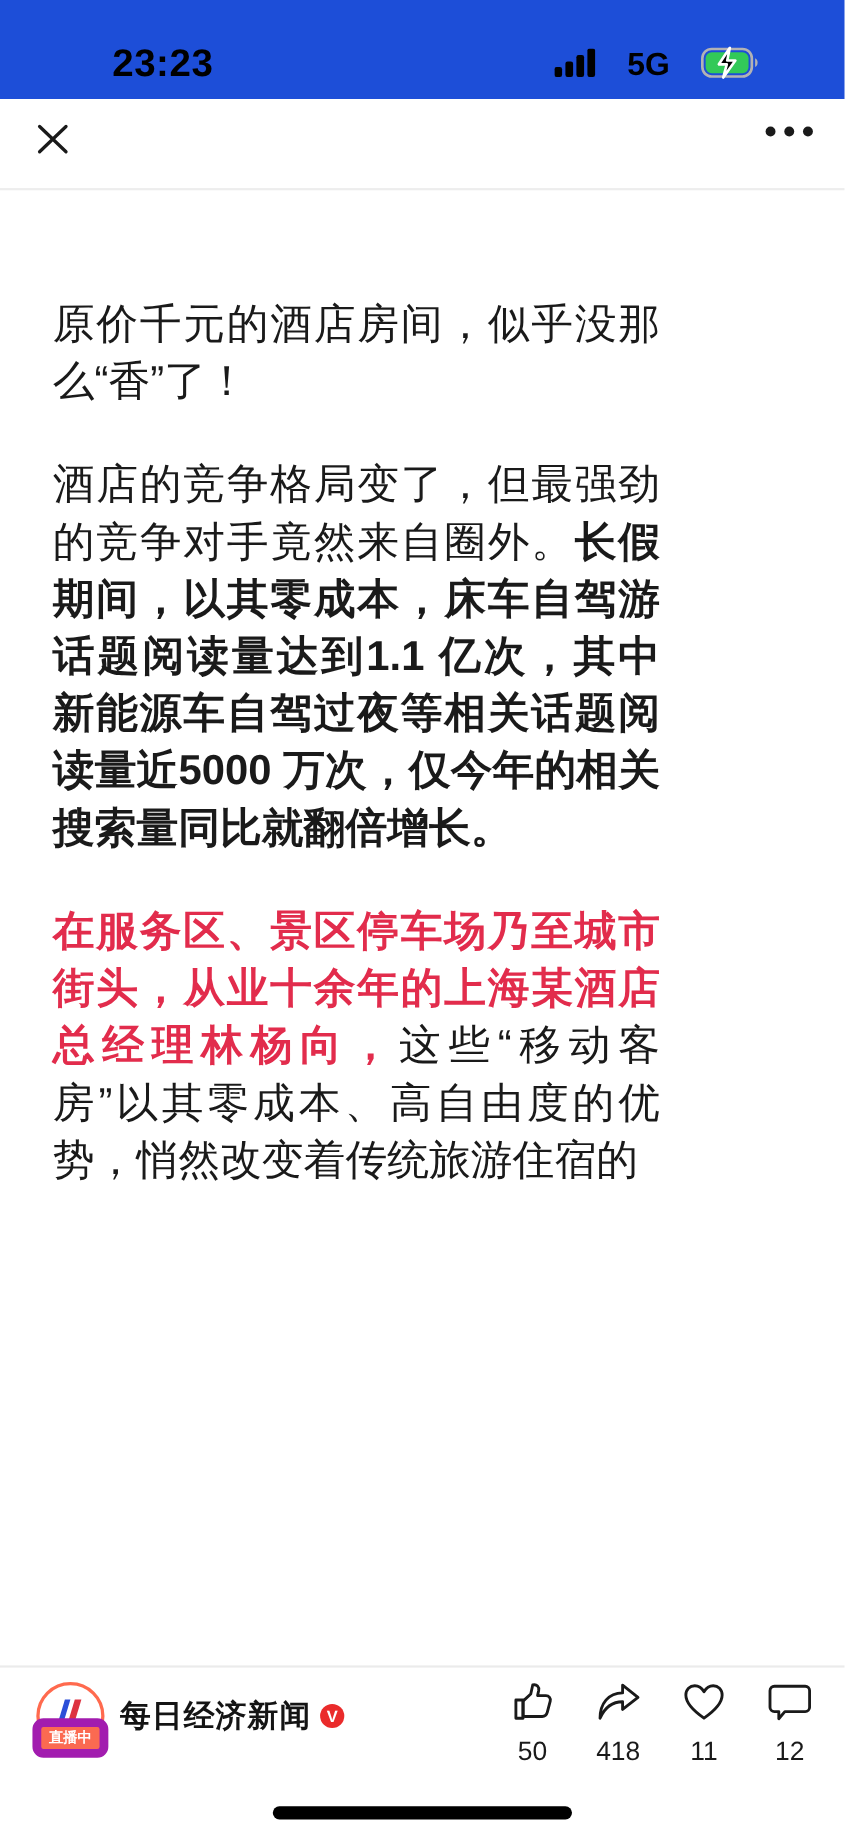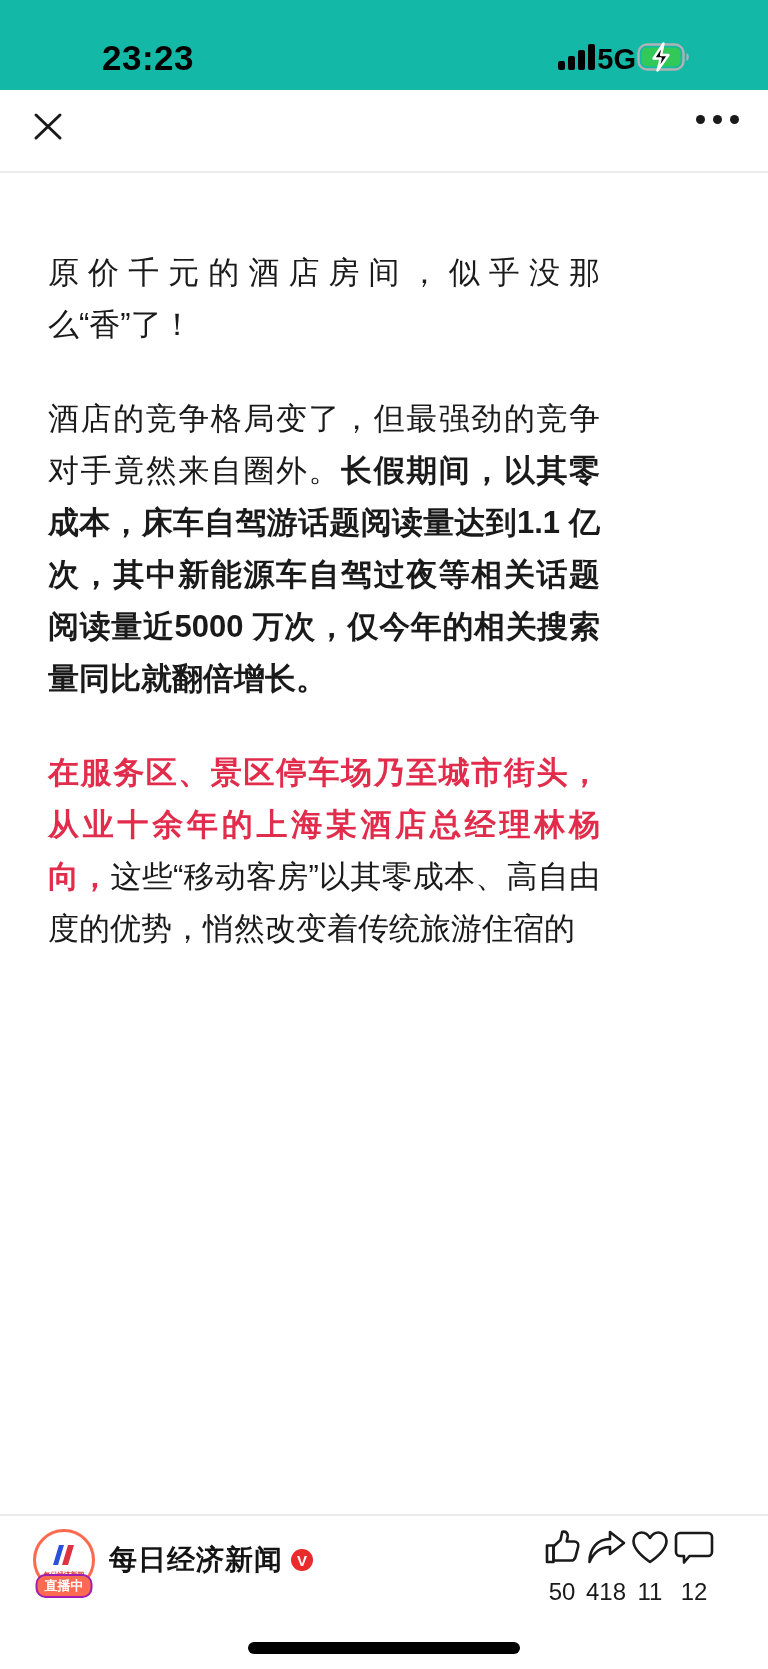--- a/index.html
+++ b/index.html
@@ -1,52 +1,52 @@
 <!DOCTYPE html>
 <html style="--accent-red: #e22c4c; --live-badge: #fb6a51; --live-ring: #ff6a4e; --verified-red: #ea2b2b; --battery-green: #32c959; --logo-blue: #2b4fd8; --logo-red: #dd3340;"><head>
 <meta charset="utf-8">
 <style>
   html,body{margin:0;padding:0;background:#fff;}
   body{width:768px;height:1669px;font-family:"Liberation Sans","DejaVu Sans",sans-serif;}
   .screen{position:relative;width:768px;height:1669px;background:#fff;overflow:hidden;}
 
   
-  .status-bar{position:absolute;top:0;left:0;right:0;height:90px;background:#14b8a6;}
+  .status-bar{position:absolute;top:0;left:0;right:0;height:90px;background:#1d4ed8;}
   .time{position:absolute;left:102px;top:38px;font-size:35px;font-weight:700;color:#000;letter-spacing:.5px;}
-  .status-right{position:absolute;right:77px;top:42px;display:flex;align-items:center;gap:1px;}
+  .status-right{position:absolute;right:77px;top:42px;display:flex;align-items:center;gap:28px;}
   .net-label{font-size:29px;font-weight:600;color:#000;line-height:1;}
 
   
   .nav-bar{position:absolute;top:90px;left:0;right:0;height:83px;background:#fff;border-bottom:2px solid #ededed;box-sizing:border-box;}
   .close-btn{position:absolute;left:33px;top:21px;width:30px;height:30px;cursor:pointer;}
   .more-dots{position:absolute;right:29px;top:25px;display:flex;gap:8px;cursor:pointer;}
   .more-dots i{width:9px;height:9px;border-radius:50%;background:#1a1a1a;}
 
   
   .article{position:absolute;top:173px;left:0;width:648px;height:1341px;overflow:hidden;
-           padding:74px 48px 0;box-sizing:border-box;
-           font-size:31px;line-height:52px;color:#1a1a1a;text-align:justify;}
+           padding:96px 48px 0;box-sizing:border-box;
+           font-size:38px;line-height:52px;color:#1a1a1a;text-align:justify;}
   .article p{margin:0 0 42px;}
   .article .normal{font-weight:400;}
   .article .bold{font-weight:700;}
   .article .red{color:var(--accent-red,#e22c4c);font-weight:700;}
 
   
   .footer{position:absolute;top:1514px;left:0;right:0;height:155px;background:#fff;border-top:2px solid #ebebeb;box-sizing:border-box;}
   .account{position:absolute;left:33px;top:13px;display:flex;align-items:center;cursor:pointer;}
   .avatar{position:relative;width:56px;height:56px;border:3px solid var(--live-ring,#ff6a4e);border-radius:50%;background:#fff;flex:none;}
   .avatar-inner{position:absolute;inset:0;display:flex;flex-direction:column;align-items:center;justify-content:center;padding-top:2px;}
   .logo-mini-text{font-size:8px;transform:scale(.85);color:#e23b30;font-weight:700;white-space:nowrap;line-height:1;}
   .live-badge{position:absolute;left:50%;transform:translateX(-50%);bottom:-10px;background:var(--live-badge,#fb6a51);
               color:#fff;font-size:13px;font-weight:700;line-height:1;padding:3px 7px 4px;border-radius:10px;
-              border:2px solid #a21caf;white-space:nowrap;}
+              border:8px solid #a21caf;white-space:nowrap;}
   .acct-name{margin-left:14px;font-size:28px;font-weight:700;color:#141414;letter-spacing:1px;}
   .v-badge{margin-left:8px;width:22px;height:22px;border-radius:50%;background:var(--verified-red,#ea2b2b);
            color:#fff;font-size:15px;font-weight:700;display:flex;align-items:center;justify-content:center;flex:none;}
-  .actions{position:absolute;right:52px;top:12px;display:flex;}
+  .actions{position:absolute;right:28px;top:12px;display:flex;gap:34px;}
   .action{display:flex;flex-direction:column;align-items:center;width:44px;cursor:pointer;}
   .action .count{margin-top:8px;font-size:24px;color:#1a1a1a;line-height:1;}
 
   .home-indicator{position:absolute;left:248px;top:1642px;width:272px;height:12px;border-radius:6px;background:#000;cursor:grab;}
 </style>
 </head>
 <body>
 
 <div class="screen">
 

